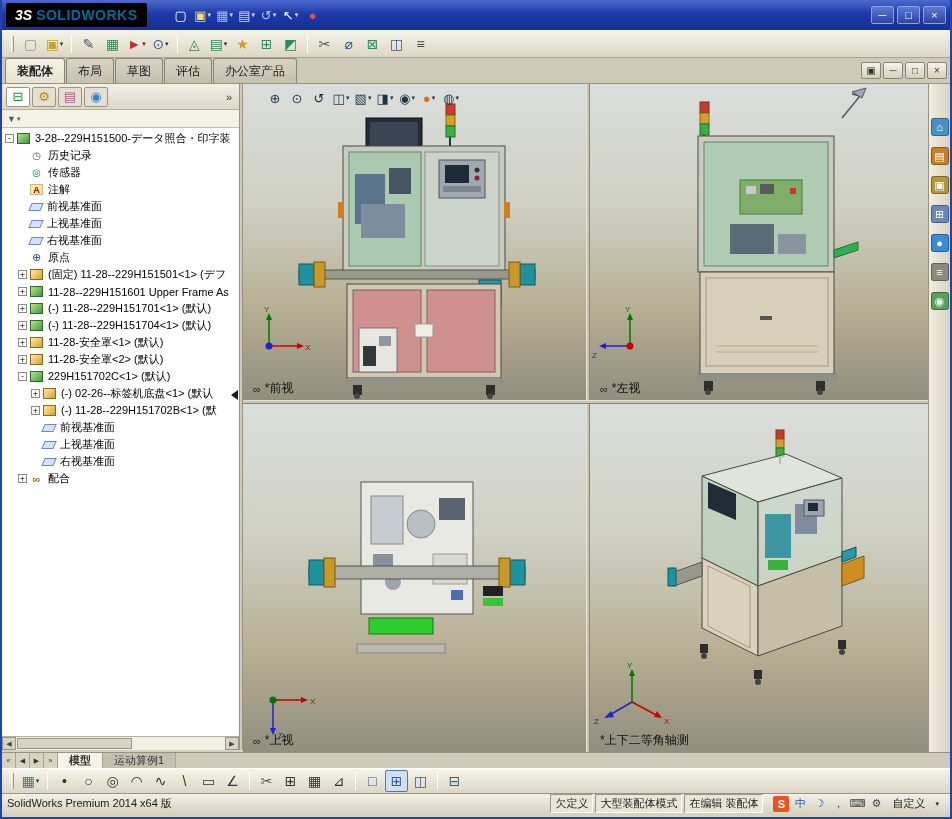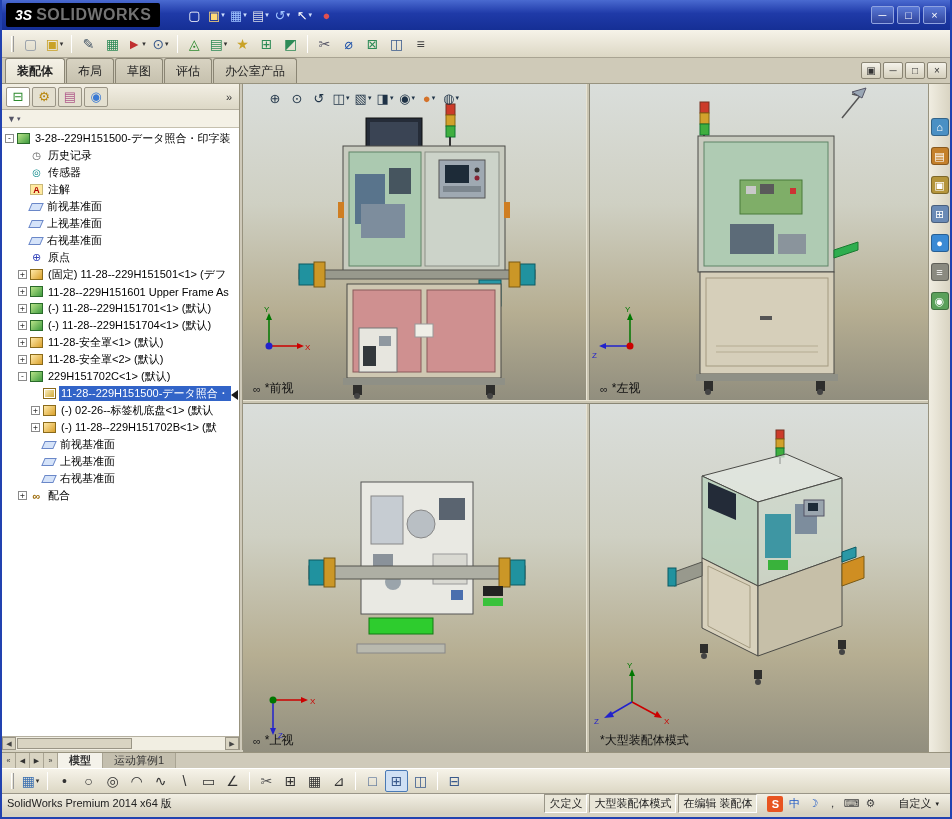--- a/index.html
+++ b/index.html
@@ -9,21 +9,21 @@
     font-family:"Liberation Sans","DejaVu Sans",sans-serif;
     background:#d6d2c2; border:2px solid #2242b0; border-top:none;
   }
   
   .titlebar { position:absolute; left:0; top:0; right:0; height:30px;
     background:linear-gradient(180deg,#4a6ad0 0%,#1f3aa8 45%,#152f95 100%);
     display:flex; align-items:center; padding:0 4px; color:#fff; }
   .logo { background:#000; border-radius:2px; height:24px; padding:0 9px; margin-right:10px;
     display:flex; align-items:center; gap:4px; }
   .logo-mark { color:#fff; font-style:italic; font-weight:bold; font-size:14px; }
-  .logo-text { color:#737373; font-weight:bold; font-size:16px; letter-spacing:.5px; }
+  .logo-text { color:#0369a1; font-weight:bold; font-size:14px; letter-spacing:.5px; }
   .menus { display:flex; align-items:center; }
   .menu { padding:4px 7px; font-size:12px; cursor:default; }
   #titlebar-tools { display:flex; align-items:center; gap:2px; margin-left:14px; }
   .tb-tool { height:20px; min-width:20px; display:inline-flex; align-items:center; justify-content:center;
     font-size:13px; border-radius:2px; }
   .tb-tool .dd { font-size:7px; color:#cfe0ff; margin-left:1px; }
   #win-controls { margin-left:auto; display:flex; }
   .win-btn { width:23px; height:18px; margin-left:3px; display:inline-flex; align-items:center; justify-content:center;
     color:#fff; font-size:11px; background:linear-gradient(#5a79d6,#30449c); border:1px solid #8fa3e0; border-radius:2px; }
   
@@ -115,21 +115,21 @@
   .bottombar { position:absolute; left:0; right:0; top:768px; height:25px;
     background:linear-gradient(#f6f3e9,#dcd7c4); border-top:1px solid #fff; display:flex; align-items:center; padding:0 4px; }
   .statusbar { position:absolute; left:0; right:0; top:793px; height:20px;
     background:linear-gradient(#f2efe4,#d8d3c2); border-top:1px solid #9a9688;
     display:flex; align-items:center; font-size:11px; color:#222; padding:0 5px; gap:2px; }
   .sb-left { margin-right:auto; }
   .sb-cell { border:1px solid; border-color:#9a9688 #fff #fff #9a9688; padding:1px 4px; background:#e9e6d8; }
   .ime { display:flex; align-items:center; gap:3px; margin-left:8px; }
   .ime-btn { height:16px; min-width:16px; display:inline-flex; align-items:center; justify-content:center;
     font-size:11px; border-radius:2px; }
-  .sb-custom { display:flex; align-items:center; gap:4px; padding:1px 6px;margin-left:12px; }
+  .sb-custom { display:flex; align-items:center; gap:10px; padding:1px 6px; }
   .flexrow { display:flex; align-items:center; gap:1px; }
 </style>
 </head>
 <body>
 
 <div id="app">
 
   <div class="titlebar">
     <div class="logo">
       <span class="logo-mark">3S</span>
@@ -337,25 +337,20 @@
         </div>
         <div class="trow" style="padding-left: 16px;">
           <span class="expander">+</span>
           <span class="ticon ic-part"></span>
           <span class="tlabel">11-28-安全罩&lt;2&gt; (默认)</span>
         </div>
         <div class="trow" style="padding-left: 16px;">
           <span class="expander">-</span>
           <span class="ticon ic-assembly"></span>
           <span class="tlabel">229H151702C&lt;1&gt; (默认)</span>
-        </div>
-        <div class="trow" style="padding-left: 29px;">
-          <span class="expander hidden">+</span>
-          <span class="ticon ic-part-virtual"></span>
-          <span class="tlabel sel">11-28--229H151500-データ照合・</span>
         </div>
         <div class="trow" style="padding-left: 29px;">
           <span class="expander">+</span>
           <span class="ticon ic-part"></span>
           <span class="tlabel">(-) 02-26--标签机底盘&lt;1&gt; (默认</span>
         </div>
         <div class="trow" style="padding-left: 29px;">
           <span class="expander">+</span>
           <span class="ticon ic-part"></span>
           <span class="tlabel">(-) 11-28--229H151702B&lt;1&gt; (默</span>
@@ -597,21 +592,21 @@
           <text x="37" y="264" fill="#007700" font-size="8">Y</text>
           <line x1="42" y1="298" x2="68" y2="312" stroke="#cc0000" stroke-width="1.5"></line>
           <polygon points="72,314 64,313 67,307" fill="#cc0000"></polygon>
           <text x="74" y="320" fill="#cc0000" font-size="8">X</text>
           <line x1="42" y1="298" x2="18" y2="312" stroke="#2222cc" stroke-width="1.5"></line>
           <polygon points="14,314 21,307 24,313" fill="#2222cc"></polygon>
           <text x="4" y="320" fill="#2222cc" font-size="8">Z</text>
         </g>
       </svg>
       <div class="vp-label">
-        <span>*大型装配体模式</span>
+        <span>*上下二等角轴测</span>
       </div>
     </div>
 
     <div class="gsplit-v"></div>
     <div class="gsplit-h"></div>
   </div>
 
   <div class="taskpane">
     <div id="taskpane-icons">
         <span class="tp-btn" style="background: rgb(74, 144, 196);">⌂</span>

